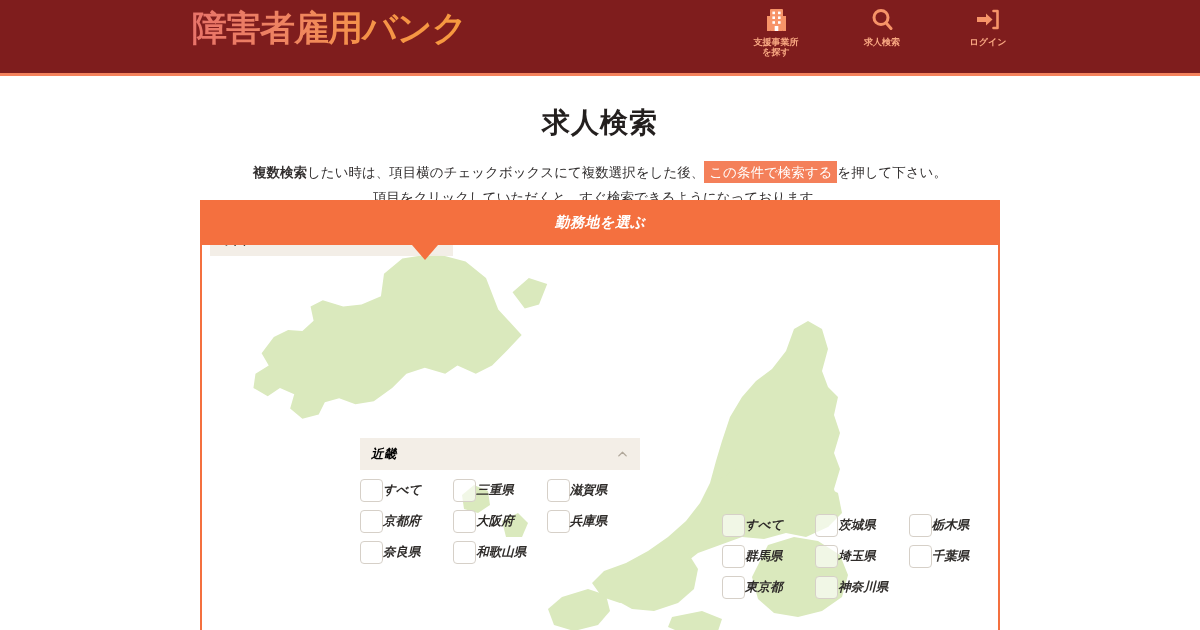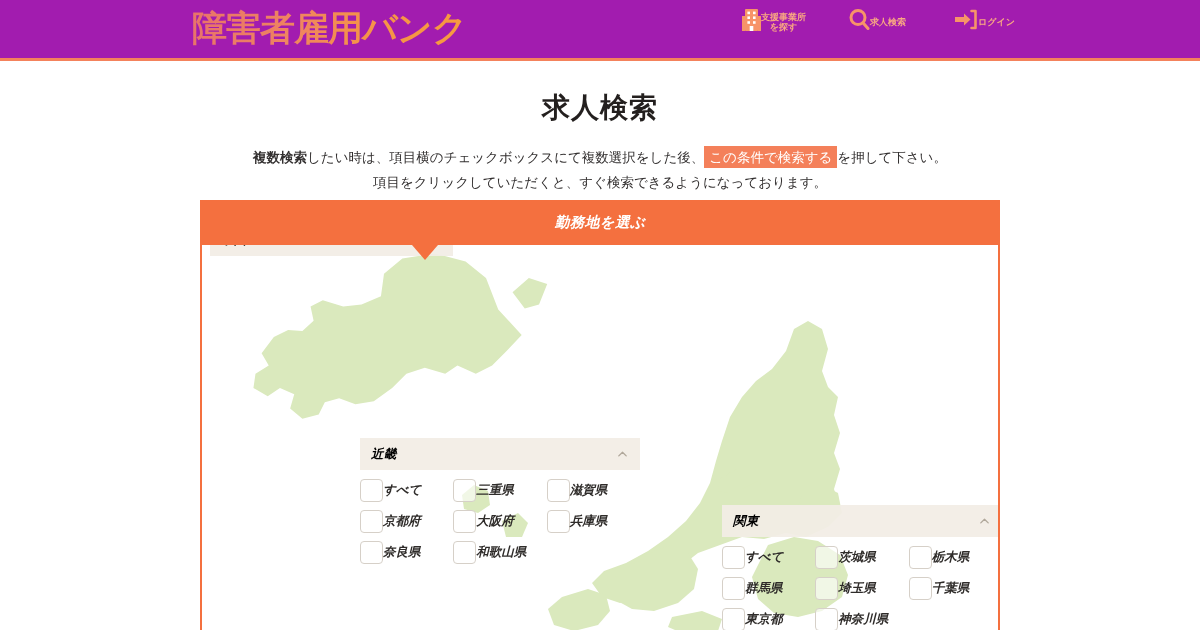--- a/index.html
+++ b/index.html
@@ -9,22 +9,22 @@
     height: 630px;
     overflow: hidden;
     background: #ffffff;
     font-family: "Liberation Sans", "DejaVu Sans", sans-serif;
     color: #3a3a3a;
   }
 
   
   .site-header {
     position: relative;
-    height: 61px;
-    background: #a21caf;
+    height: 76px;
+    background: #7f1d1d;
     border-bottom: 3px solid #f4825c;
     text-decoration: underline;
   }
   .logo {
     position: absolute;
     left: 192px;
     top: 8px;
     font-size: 35px;
     font-weight: 900;
     letter-spacing: -1px;
@@ -41,21 +41,21 @@
     position: absolute;
     right: 178px;
     top: 7px;
     display: flex;
     gap: 38px;
     align-items: flex-start;
   }
   .nav-item {
     width: 68px;
     display: flex;
-    flex-direction: row;
+    flex-direction: column;
     align-items: center;
     text-decoration: none;
     color: #f9a882;
     cursor: pointer;
   }
   .nav-icon {
     height: 26px;
     display: flex;
     align-items: center;
     justify-content: center;
@@ -367,26 +367,20 @@
           </label>
           <label class="cb-item">
             <span class="cb-box"></span>
             <span>和歌山県</span>
           </label>
         </div>
       </div>
     </div>
 
     <div class="region" style="left:520px; top:260px; width:280px;">
-      <div class="region-head">
-        <span class="label">関東</span>
-        <svg class="chev" viewBox="0 0 14 14" fill="none" stroke="currentColor" stroke-width="1.4">
-          <path d="M3 8.5 L7 4.5 L11 8.5" stroke-linecap="round" stroke-linejoin="round"></path>
-        </svg>
-      </div>
       <div class="region-body">
         <div class="cb-grid">
           <label class="cb-item">
             <span class="cb-box"></span>
             <span>すべて</span>
           </label>
           <label class="cb-item">
             <span class="cb-box"></span>
             <span>茨城県</span>
           </label>

